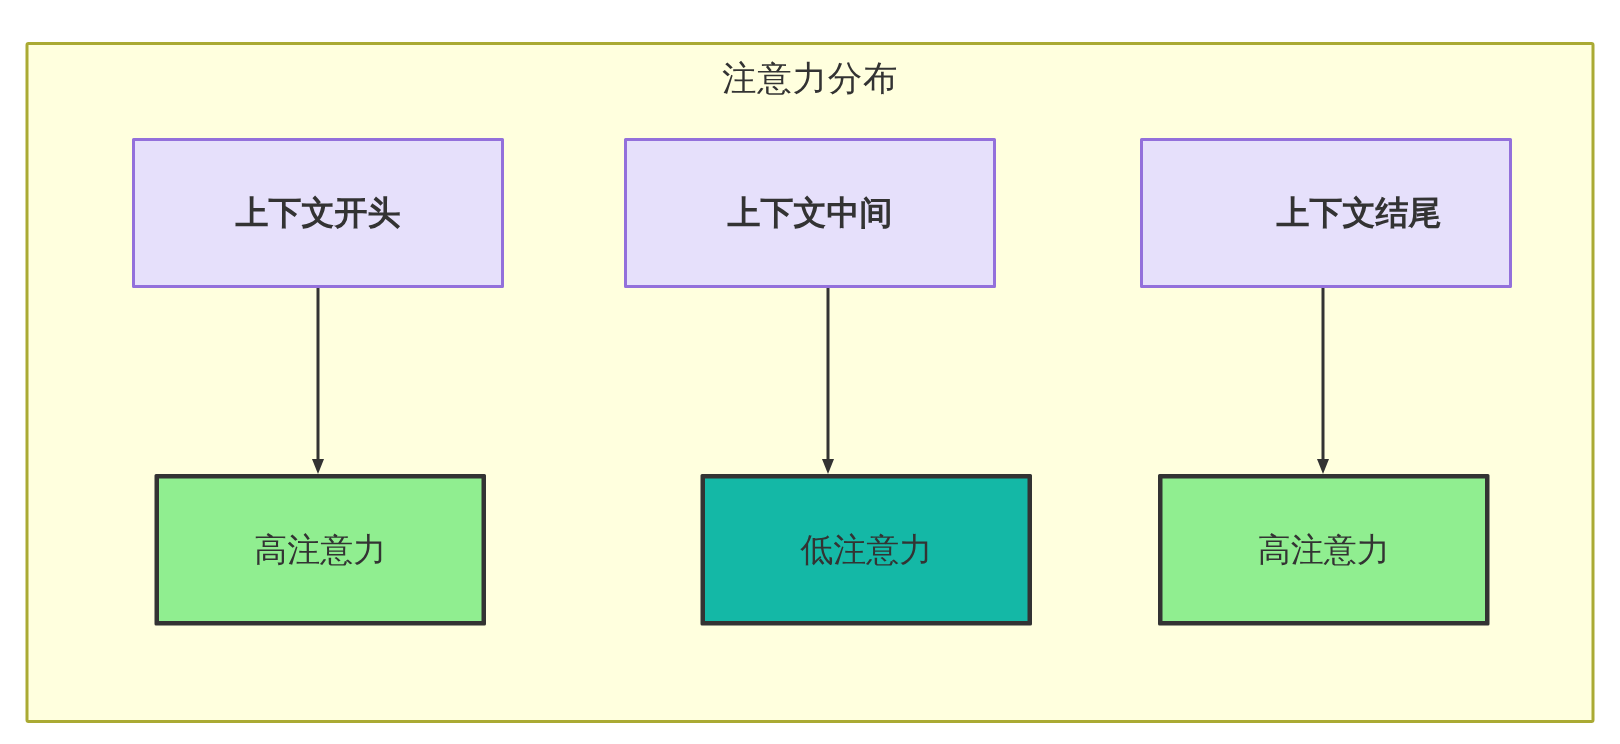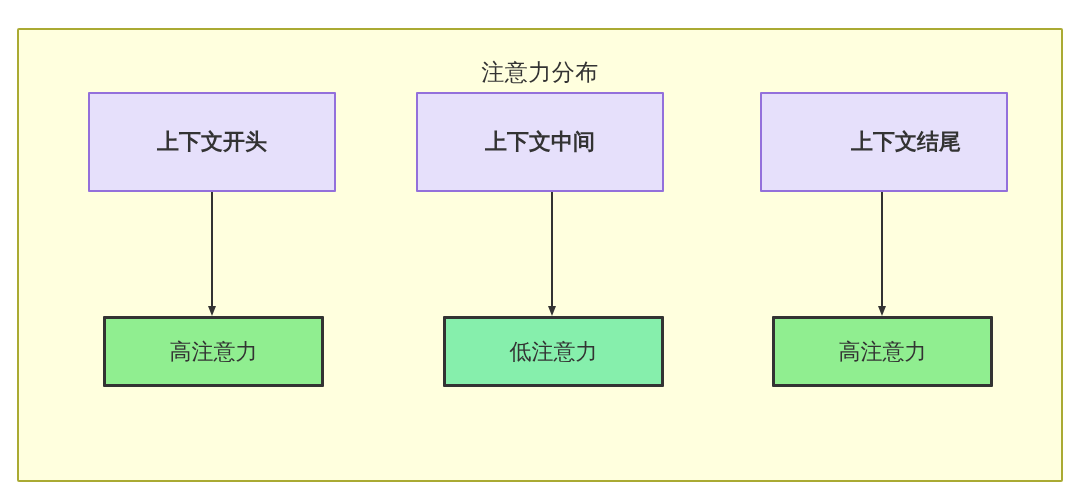--- a/index.html
+++ b/index.html
@@ -38,21 +38,20 @@
     position: absolute;
     left: 0;
     top: 8px;
     width: 100%;
     text-align: center;
     font-size: 23px;
     line-height: 28px;
     color: #333333;
     letter-spacing: 0.5px;
     white-space: nowrap;
-    margin-top: 20px;
   }
 
   
   #connector-layer {
     position: absolute;
     left: 0;
     top: 0;
     width: 1080px;
     height: 496px;
     pointer-events: none;
@@ -77,28 +76,28 @@
     height: 100px;
     top: 92px;
     background: #e6e0fb;
     border: 2px solid #9370db;
     border-radius: 1px;
     font-weight: bold;
   }
 
   .node-attention {
     width: 221px;
-    height: 71px;
+    height: 101px;
     top: 316px;
     border: 3px solid #333333;
     border-radius: 1px;
   }
 
   .fill-high { background: #90ee90; }
-  .fill-low  { background: #86efac; }
+  .fill-low  { background: #14b8a6; margin-left: 24px; }
 
   .col1-top { left: 88px; }
   .col2-top { left: 416px; }
   .col3-top { left: 760px; padding-left: 44px; }
 
   .col1-bot { left: 103px; }
   .col2-bot { left: 443px; }
   .col3-bot { left: 772px; }
 </style>
 </head>

